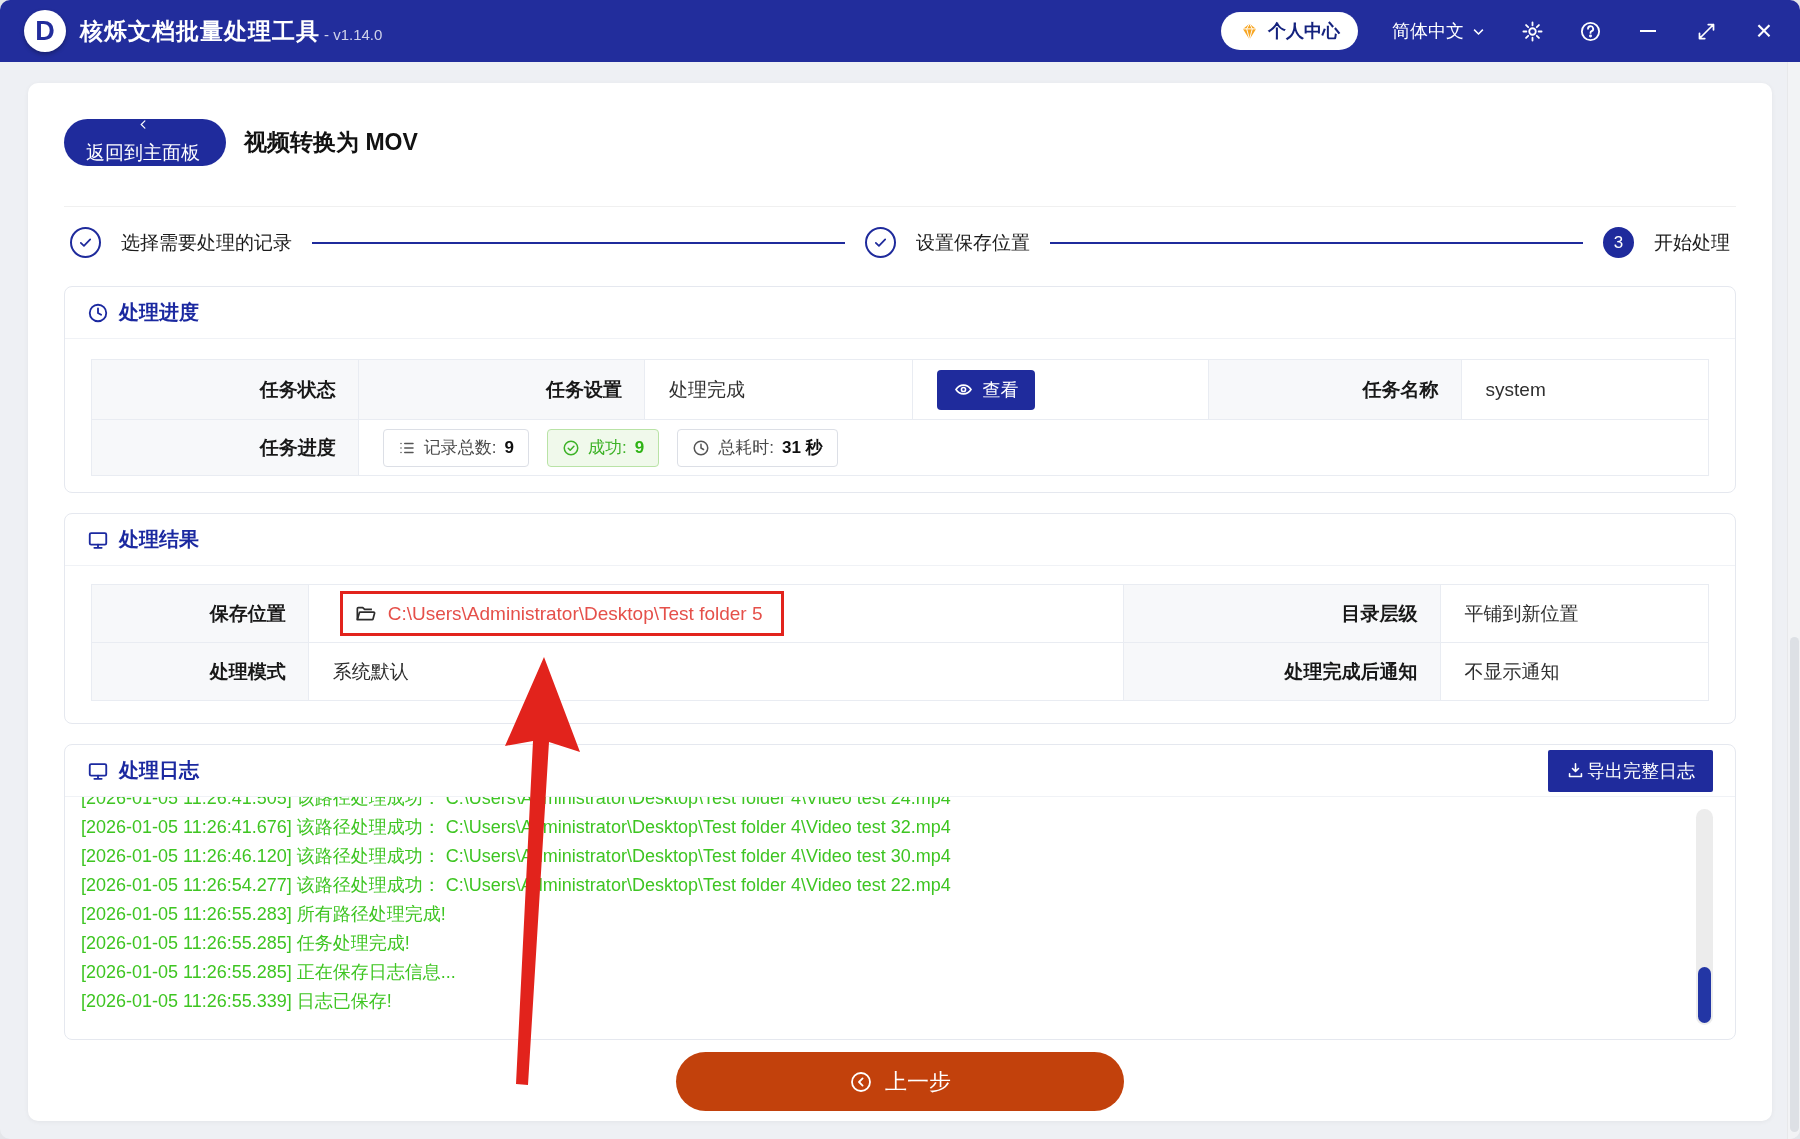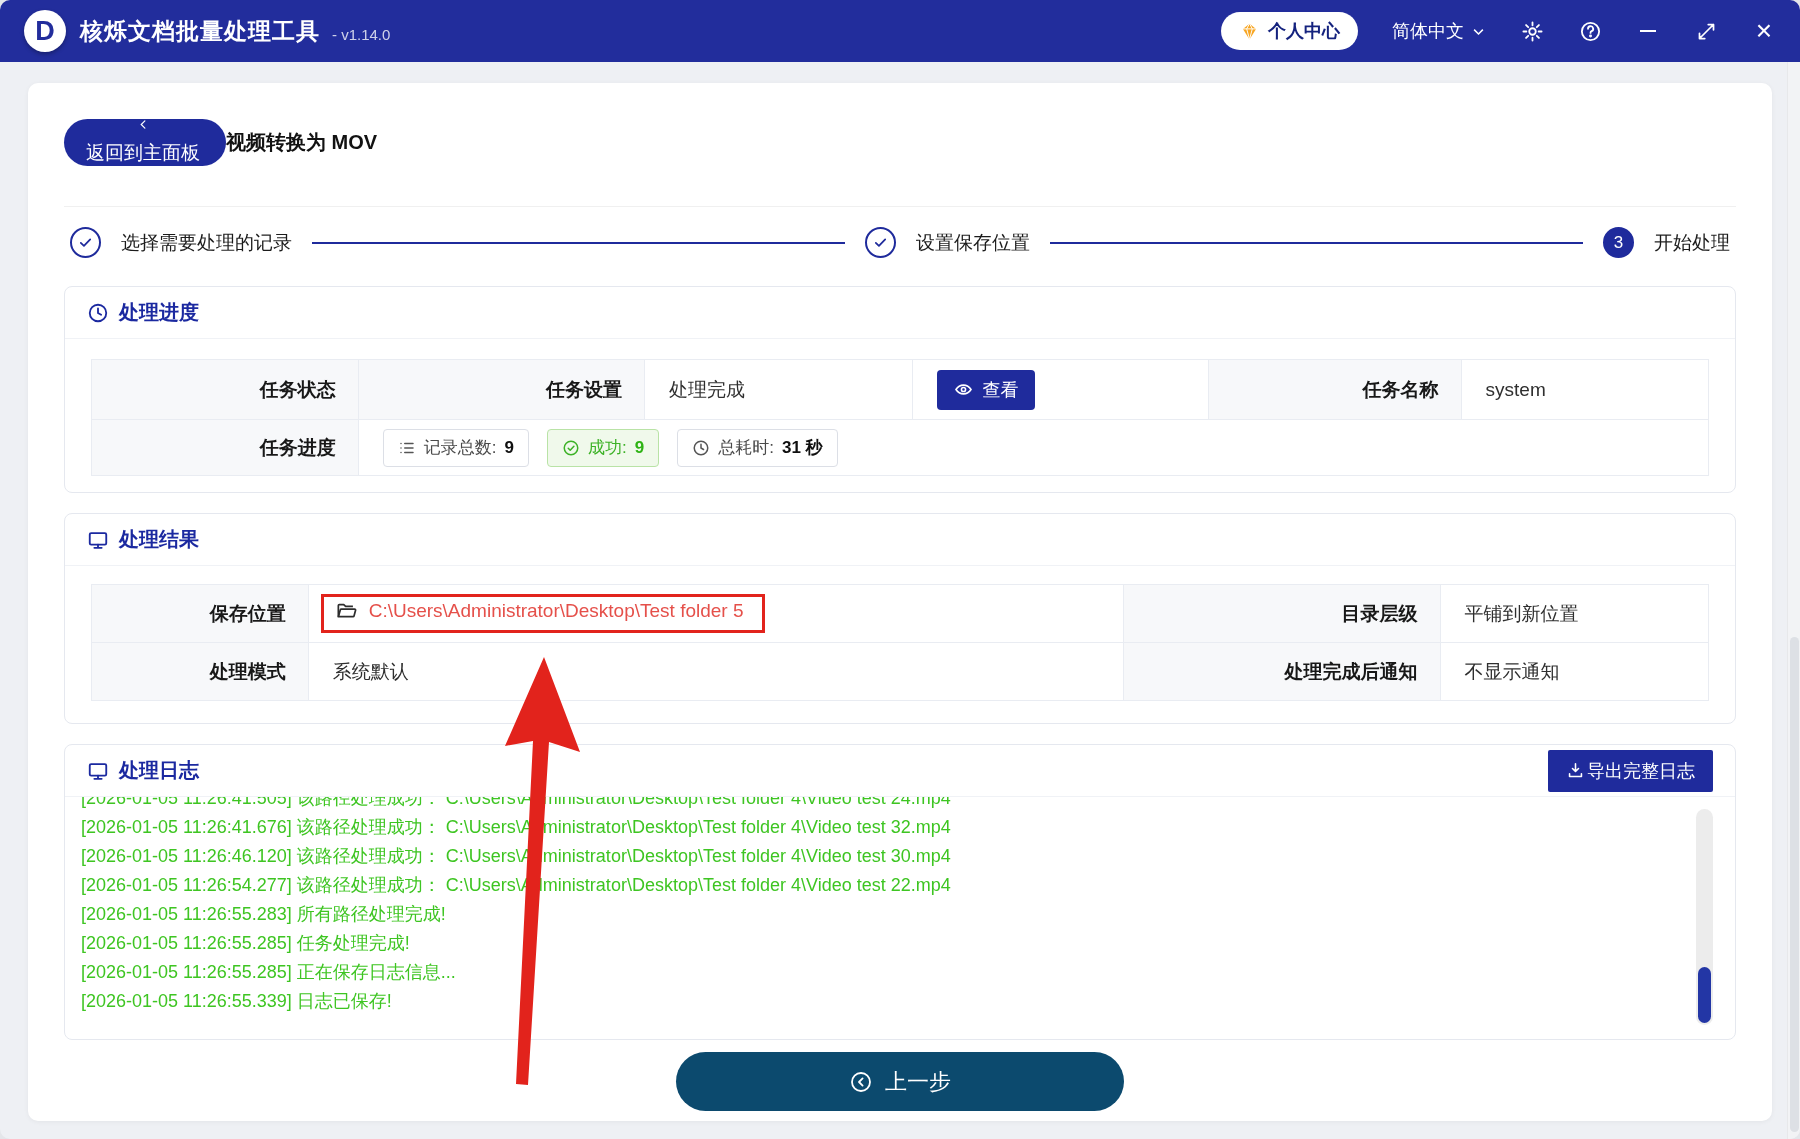--- a/index.html
+++ b/index.html
@@ -4,37 +4,37 @@
 <style>
   * { margin:0; padding:0; box-sizing:border-box; }
   html,body { width:1800px; height:1139px; background:#e4e6ea; font-family:"Liberation Sans","DejaVu Sans",sans-serif; overflow:hidden; }
   .window { width:1800px; height:1139px; border-radius:10px; overflow:hidden; position:relative; background:#eef0f4; }
 
   
   .titlebar { height:62px; background:#222d9c; display:flex; align-items:center; padding:0 24px; }
   .logo { width:42px; height:42px; border-radius:50%; background:#fff; display:flex; align-items:center; justify-content:center;
           font-weight:bold; font-size:27px; color:#222d9c; box-shadow:0 2px 4px rgba(0,0,0,.3); flex:0 0 auto; }
   .app-title { color:#fff; font-size:23px; font-weight:bold; margin-left:14px; letter-spacing:1px; }
-  .app-version { color:rgba(255,255,255,.78); font-size:15px; margin-left:12px; margin-top:6px; }
+  .app-version { color:rgba(255,255,255,.78); font-size:15px; margin-left:4px; margin-top:6px; }
   .tb-right { margin-left:auto; display:flex; align-items:center; gap:34px; }
   .uc-pill { background:#fff; border-radius:20px; height:38px; display:flex; align-items:center; gap:8px; padding:0 18px; cursor:pointer; }
   .uc-pill span { color:#14227e; font-size:18px; font-weight:bold; }
   .lang { display:flex; align-items:center; gap:7px; color:#fff; font-size:18px; cursor:pointer; }
   .tb-icon { width:24px; height:24px; color:#fff; display:flex; align-items:center; justify-content:center; cursor:pointer; }
   .min-bar { width:16px; height:2px; background:#fff; }
   .close-x::before { content:"×"; font-size:28px; color:#fff; line-height:20px; }
 
   
   .page { height:1077px; padding:21px 28px 18px; }
   .card { background:#fff; border-radius:10px; height:100%; padding:36px 36px 0; box-shadow:0 1px 5px rgba(0,0,0,.05); position:relative; overflow:hidden; }
 
   .back-row { display:flex; align-items:center; }
   .back-btn { display:inline-flex; align-items:center; gap:10px; background:#1f2b9c; color:#fff; height:47px; border-radius:24px;
               padding:0 26px 0 22px; font-size:19px; border:none; cursor:pointer;flex-direction:column; }
-  .page-title { font-size:20px; font-weight:bold; color:#121212; }
+  .page-title { font-size:23px; font-weight:bold; color:#121212; margin-left:18px; }
 
   .steps-row { margin-top:40px; border-top:1px solid #f0f0f0; padding:20px 6px 22px; display:flex; align-items:center; }
   .step { display:flex; align-items:center; gap:20px; font-size:19px; color:#1b1b1b; }
   .scircle { width:31px; height:31px; border-radius:50%; border:2px solid #1f2b9c; color:#1f2b9c; display:flex; align-items:center; justify-content:center; flex:0 0 auto; }
   .scircle.filled { background:#1f2b9c; border-color:#1f2b9c; color:#fff; font-size:17px; }
   .sline { flex:1; height:2px; background:#1f2b9c; margin:0 20px; }
 
   .section { border:1px solid #e5e8ef; border-radius:8px; background:#fff; }
   .sec-progress { margin-top:6px; }
   .sec-result { margin-top:20px; }
@@ -58,36 +58,36 @@
   .view-btn .bico { width:19px; height:19px; }
 
   .badge { display:inline-flex; align-items:center; gap:8px; border:1px solid #dcdfe6; background:#fff; border-radius:4px;
            height:38px; padding:0 14px; font-size:17px; color:#4a4a4a; margin-right:18px; }
   .badge .bico { width:18px; height:18px; color:#555; }
   .badge .num { font-weight:bold; color:#101010; }
   .badge.success { border-color:#b9e3a6; background:#f0f9eb; color:#3db227; }
   .badge.success .bico { color:#3db227; }
   .badge.success .num { color:#2eb314; }
 
-  .red-box { display:inline-flex; align-items:center; gap:11px; border:3px solid #e2231c; padding:2px 18px 8px 11px; }
+  .red-box { display:inline-flex; align-items:center; gap:11px; border:3px solid #e2231c; padding:8px 18px 8px 11px;margin-left:19px; }
   .red-box .fico { width:23px; height:23px; color:#2d2d2d; flex:0 0 auto; }
   .path-text { color:#e5504a; font-size:19px; white-space:nowrap; }
 
   .log-head { justify-content:flex-start; }
   .export-btn { margin-left:auto; display:inline-flex; align-items:center; gap:2px; background:#1f2b9c; color:#fff; border:none;
                 height:42px; border-radius:2px; padding:0 18px; font-size:18px; font-weight:normal; cursor:pointer; }
   .export-btn .bico { width:19px; height:19px; }
   .log-area { position:relative; height:242px; overflow:hidden; padding:0 60px 14px 16px; }
   .log-lines { margin-top:-13px; }
   .log-line { color:#3ec522; font-size:18px; line-height:29px; white-space:nowrap; overflow:hidden; }
   .log-scrollbar { position:absolute; right:22px; top:12px; bottom:14px; width:17px; background:#ececec; border-radius:9px; }
   .log-thumb { position:absolute; left:2px; bottom:2px; width:13px; height:56px; background:#2336a5; border-radius:7px; }
 
   .footer { display:flex; justify-content:center; margin-top:12px; }
-  .prev-btn { width:448px; height:59px; border-radius:30px; background:#0c4a6e; color:#fff; border:none; font-size:22px;
+  .prev-btn { width:448px; height:59px; border-radius:30px; background:#c2410c; color:#fff; border:none; font-size:22px;
               display:flex; align-items:center; justify-content:center; gap:12px; cursor:pointer; }
   .prev-btn .bico { width:24px; height:24px; }
 
   .win-scrollbar { position:absolute; right:0; top:62px; bottom:0; width:13px; background:#f2f3f5; border-left:1px solid #e7e8ea; }
   .win-thumb { position:absolute; left:2px; width:9px; top:575px; height:495px; background:#dde0e5; border-radius:5px; }
 
   .arrow-overlay { position:absolute; left:0; top:0; width:1800px; height:1139px; pointer-events:none; z-index:60; }
   svg.ic { display:block; }
 </style>
 </head>

